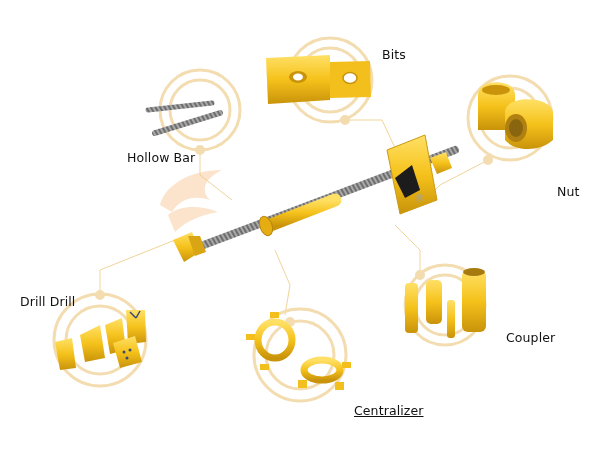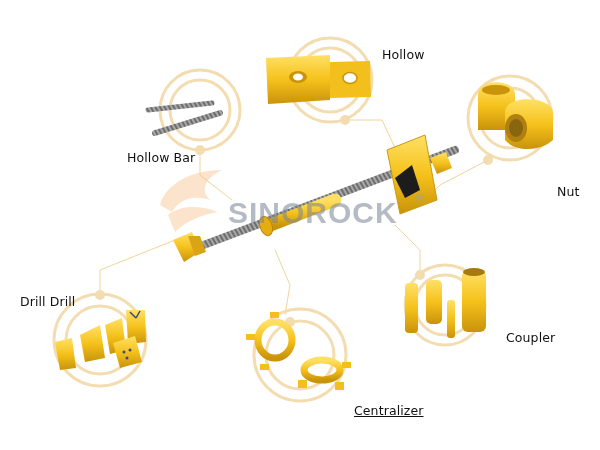--- a/index.html
+++ b/index.html
@@ -140,22 +140,21 @@
     <rect x="246" y="334" width="9" height="6" fill="#f3bf1d"></rect>
     <rect x="270" y="312" width="9" height="6" fill="#f3bf1d"></rect>
     <rect x="260" y="364" width="9" height="6" fill="#f3bf1d"></rect>
     <ellipse cx="322" cy="370" rx="18" ry="10" fill="none" stroke="url(#yel)" stroke-width="7"></ellipse>
     <rect x="298" y="380" width="9" height="8" fill="#f3bf1d"></rect>
     <rect x="335" y="382" width="9" height="8" fill="#f3bf1d"></rect>
     <rect x="342" y="362" width="9" height="6" fill="#f3bf1d"></rect>
   </g>
 </svg>
 
-<div class="wm">SINOROCK</div>
 <div class="reg">®</div>
 
-<div class="label" style="left:382px; top:47px;">Hollow</div>
+<div class="label" style="left:382px; top:47px;">Bits</div>
 <div class="label" style="left:79px; top:150px;margin-left:48px;">Hollow Bar</div>
 <div class="label" style="left:545px; top:184px;margin-left:12px;">Nut</div>
 <div class="label" style="left:20px; top:294px;">Drill Drill</div>
 <div class="label" style="left:506px; top:330px;">Coupler</div>
 <div class="label" style="left:354px; top:403px;text-decoration:underline;">Centralizer</div>
 </div>
 
 </body></html>

